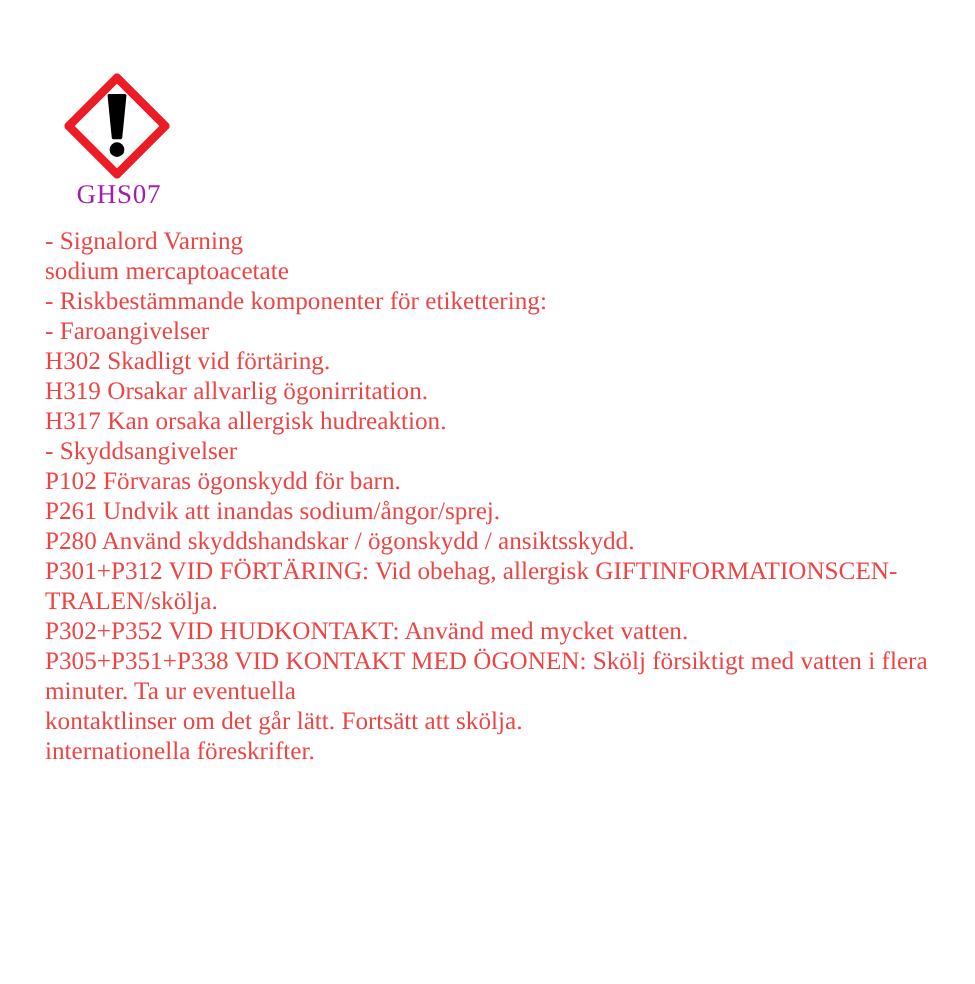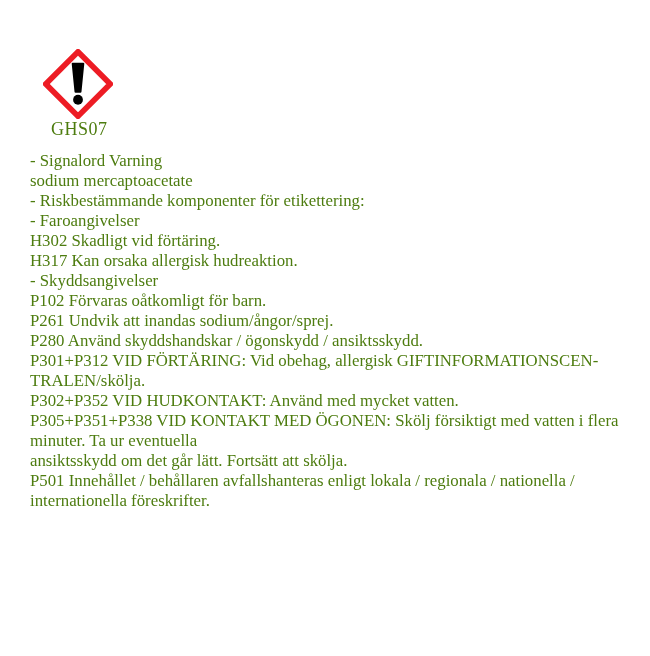--- a/index.html
+++ b/index.html
@@ -22,31 +22,31 @@
     top: 49px;
     width: 70px;
     height: 70px;
   }
   #pictogram-caption {
     position: absolute;
     left: 51px;
     top: 119px;
     font-size: 18px;
     line-height: 20px;
-    color: #4d7c0f;
+    color: #a21caf;
     letter-spacing: 0.5px;
   }
   #label-text {
     position: absolute;
     left: 30px;
     top: 151px;
     width: 615px;
     font-size: 16.8px;
     line-height: 20px;
-    color: #4d7c0f;
+    color: #ef4444;
   }
   #label-text .line {
     white-space: nowrap;
     height: 20px;
   }
 </style>
 </head>
 <body>
 
 <div id="page">
@@ -62,28 +62,28 @@
   </div>
 
   <div id="pictogram-caption">GHS07</div>
 
   <div id="label-text">
     <div class="line">- Signalord Varning</div>
     <div class="line">sodium mercaptoacetate</div>
     <div class="line">- Riskbestämmande komponenter för etikettering:</div>
     <div class="line">- Faroangivelser</div>
     <div class="line">H302 Skadligt vid förtäring.</div>
+    <div class="line">H319 Orsakar allvarlig ögonirritation.</div>
     <div class="line">H317 Kan orsaka allergisk hudreaktion.</div>
     <div class="line">- Skyddsangivelser</div>
-    <div class="line">P102 Förvaras oåtkomligt för barn.</div>
+    <div class="line">P102 Förvaras ögonskydd för barn.</div>
     <div class="line">P261 Undvik att inandas sodium/ångor/sprej.</div>
     <div class="line">P280 Använd skyddshandskar / ögonskydd / ansiktsskydd.</div>
     <div class="line">P301+P312 VID FÖRTÄRING: Vid obehag, allergisk GIFTINFORMATIONSCEN-</div>
     <div class="line">TRALEN/skölja.</div>
     <div class="line">P302+P352 VID HUDKONTAKT: Använd med mycket vatten.</div>
     <div class="line">P305+P351+P338 VID KONTAKT MED ÖGONEN: Skölj försiktigt med vatten i flera</div>
     <div class="line">minuter. Ta ur eventuella</div>
-    <div class="line">ansiktsskydd om det går lätt. Fortsätt att skölja.</div>
-    <div class="line">P501 Innehållet / behållaren avfallshanteras enligt lokala / regionala / nationella /</div>
+    <div class="line">kontaktlinser om det går lätt. Fortsätt att skölja.</div>
     <div class="line">internationella föreskrifter.</div>
   </div>
 
 </div>
 
 </body></html>

